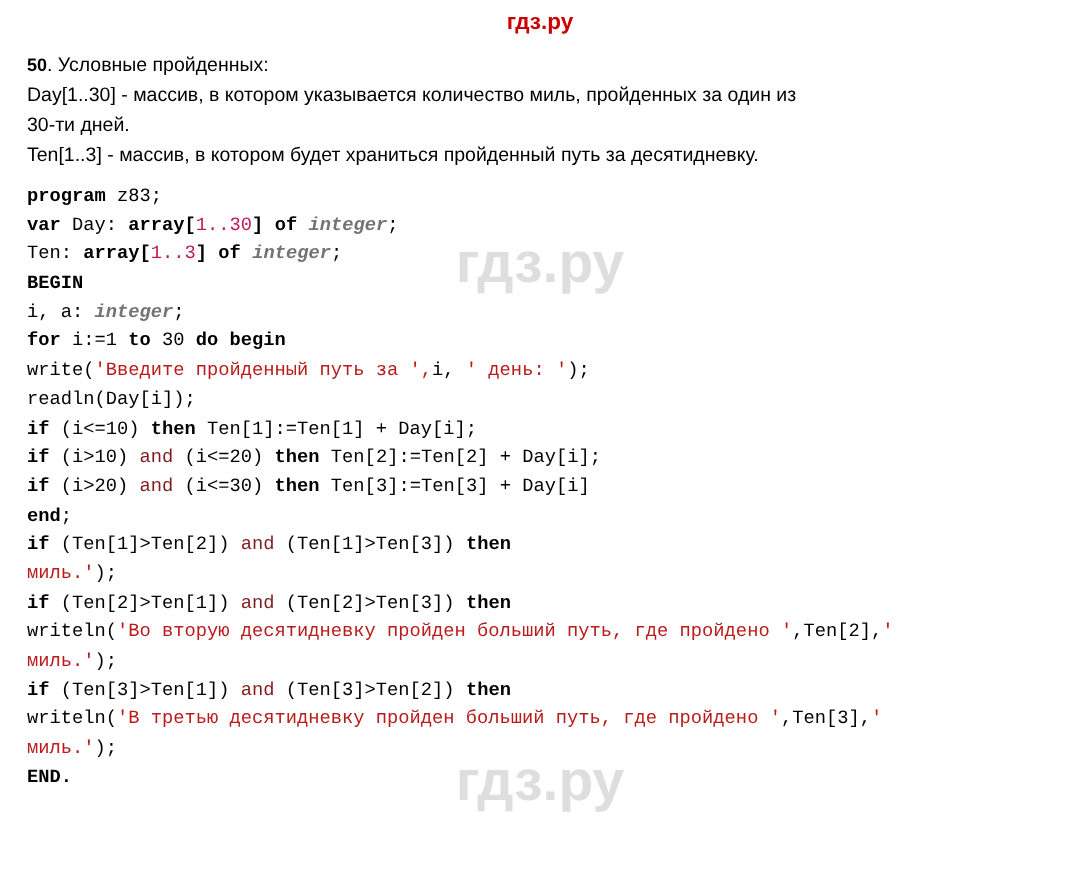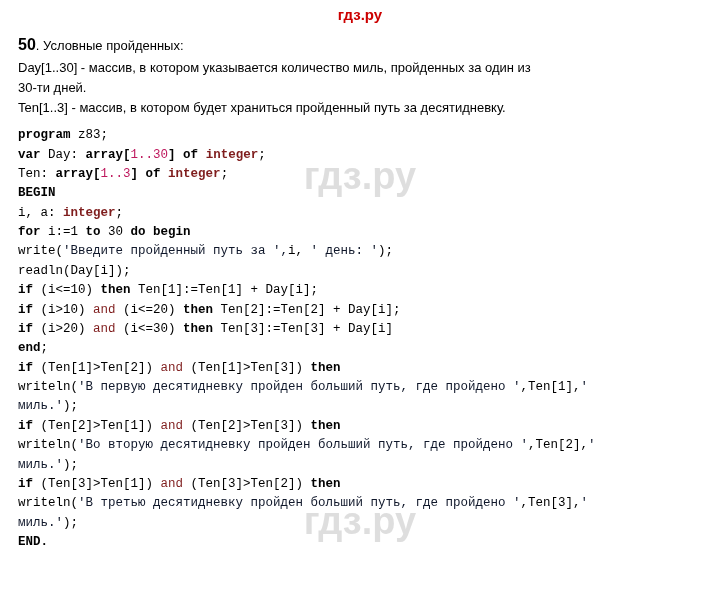--- a/index.html
+++ b/index.html
@@ -20,39 +20,39 @@
       font-weight: bold;
       color: #c00;
     }
 
     .content {
       padding: 6px 18px 10px 18px;
     }
 
     .task-number {
       font-weight: bold;
-      font-size: 16px;
+      font-size: 12px;
     }
 
     .description {
       font-size: 13px;
       line-height: 1.55;
       margin-bottom: 8px;
     }
 
     .code-block {
       font-family: 'Courier New', Courier, monospace;
       font-size: 12.5px;
       line-height: 1.55;
       margin-top: 6px;
     }
 
     .kw { font-weight: bold; color: #000; }
-    .type-kw { color: #7f1d1d; font-weight: bold; }
-    .str { color: #0f172a; }
+    .type-kw { color: #737373; font-weight: bold; font-style: italic; }
+    .str { color: #b91c1c; }
     .num { color: #be185d; }
     .and-kw { color: #7f1d1d; font-weight: normal; }
 
     .watermark-top {
       position: absolute;
       top: 155px;
       left: 50%;
       transform: translateX(-50%);
       font-size: 38px;
       font-weight: bold;
@@ -100,21 +100,20 @@
     <div><span class="kw">BEGIN</span></div>
     <div>i, a: <span class="type-kw">integer</span>;</div>
     <div><span class="kw">for</span> i:=1 <span class="kw">to</span> 30 <span class="kw">do begin</span></div>
     <div>write(<span class="str">'Введите пройденный путь за ',</span>i, <span class="str">' день: '</span>);</div>
     <div>readln(Day[i]);</div>
     <div><span class="kw">if</span> (i&lt;=10) <span class="kw">then</span> Ten[1]:=Ten[1] + Day[i];</div>
     <div><span class="kw">if</span> (i&gt;10) <span class="and-kw">and</span> (i&lt;=20) <span class="kw">then</span> Ten[2]:=Ten[2] + Day[i];</div>
     <div><span class="kw">if</span> (i&gt;20) <span class="and-kw">and</span> (i&lt;=30) <span class="kw">then</span> Ten[3]:=Ten[3] + Day[i]</div>
     <div><span class="kw">end</span>;</div>
     <div><span class="kw">if</span> (Ten[1]&gt;Ten[2]) <span class="and-kw">and</span> (Ten[1]&gt;Ten[3]) <span class="kw">then</span></div>
-    <div>writeln(<span class="str">'В первую десятидневку пройден больший путь, где пройдено '</span>,Ten[1],<span class="str">'</span></div>
     <div><span class="str">миль.'</span>);</div>
     <div><span class="kw">if</span> (Ten[2]&gt;Ten[1]) <span class="and-kw">and</span> (Ten[2]&gt;Ten[3]) <span class="kw">then</span></div>
     <div>writeln(<span class="str">'Во вторую десятидневку пройден больший путь, где пройдено '</span>,Ten[2],<span class="str">'</span></div>
     <div><span class="str">миль.'</span>);</div>
     <div><span class="kw">if</span> (Ten[3]&gt;Ten[1]) <span class="and-kw">and</span> (Ten[3]&gt;Ten[2]) <span class="kw">then</span></div>
     <div>writeln(<span class="str">'В третью десятидневку пройден больший путь, где пройдено '</span>,Ten[3],<span class="str">'</span></div>
     <div><span class="str">миль.'</span>);</div>
     <div><span class="kw">END.</span></div>
   </div>
 

